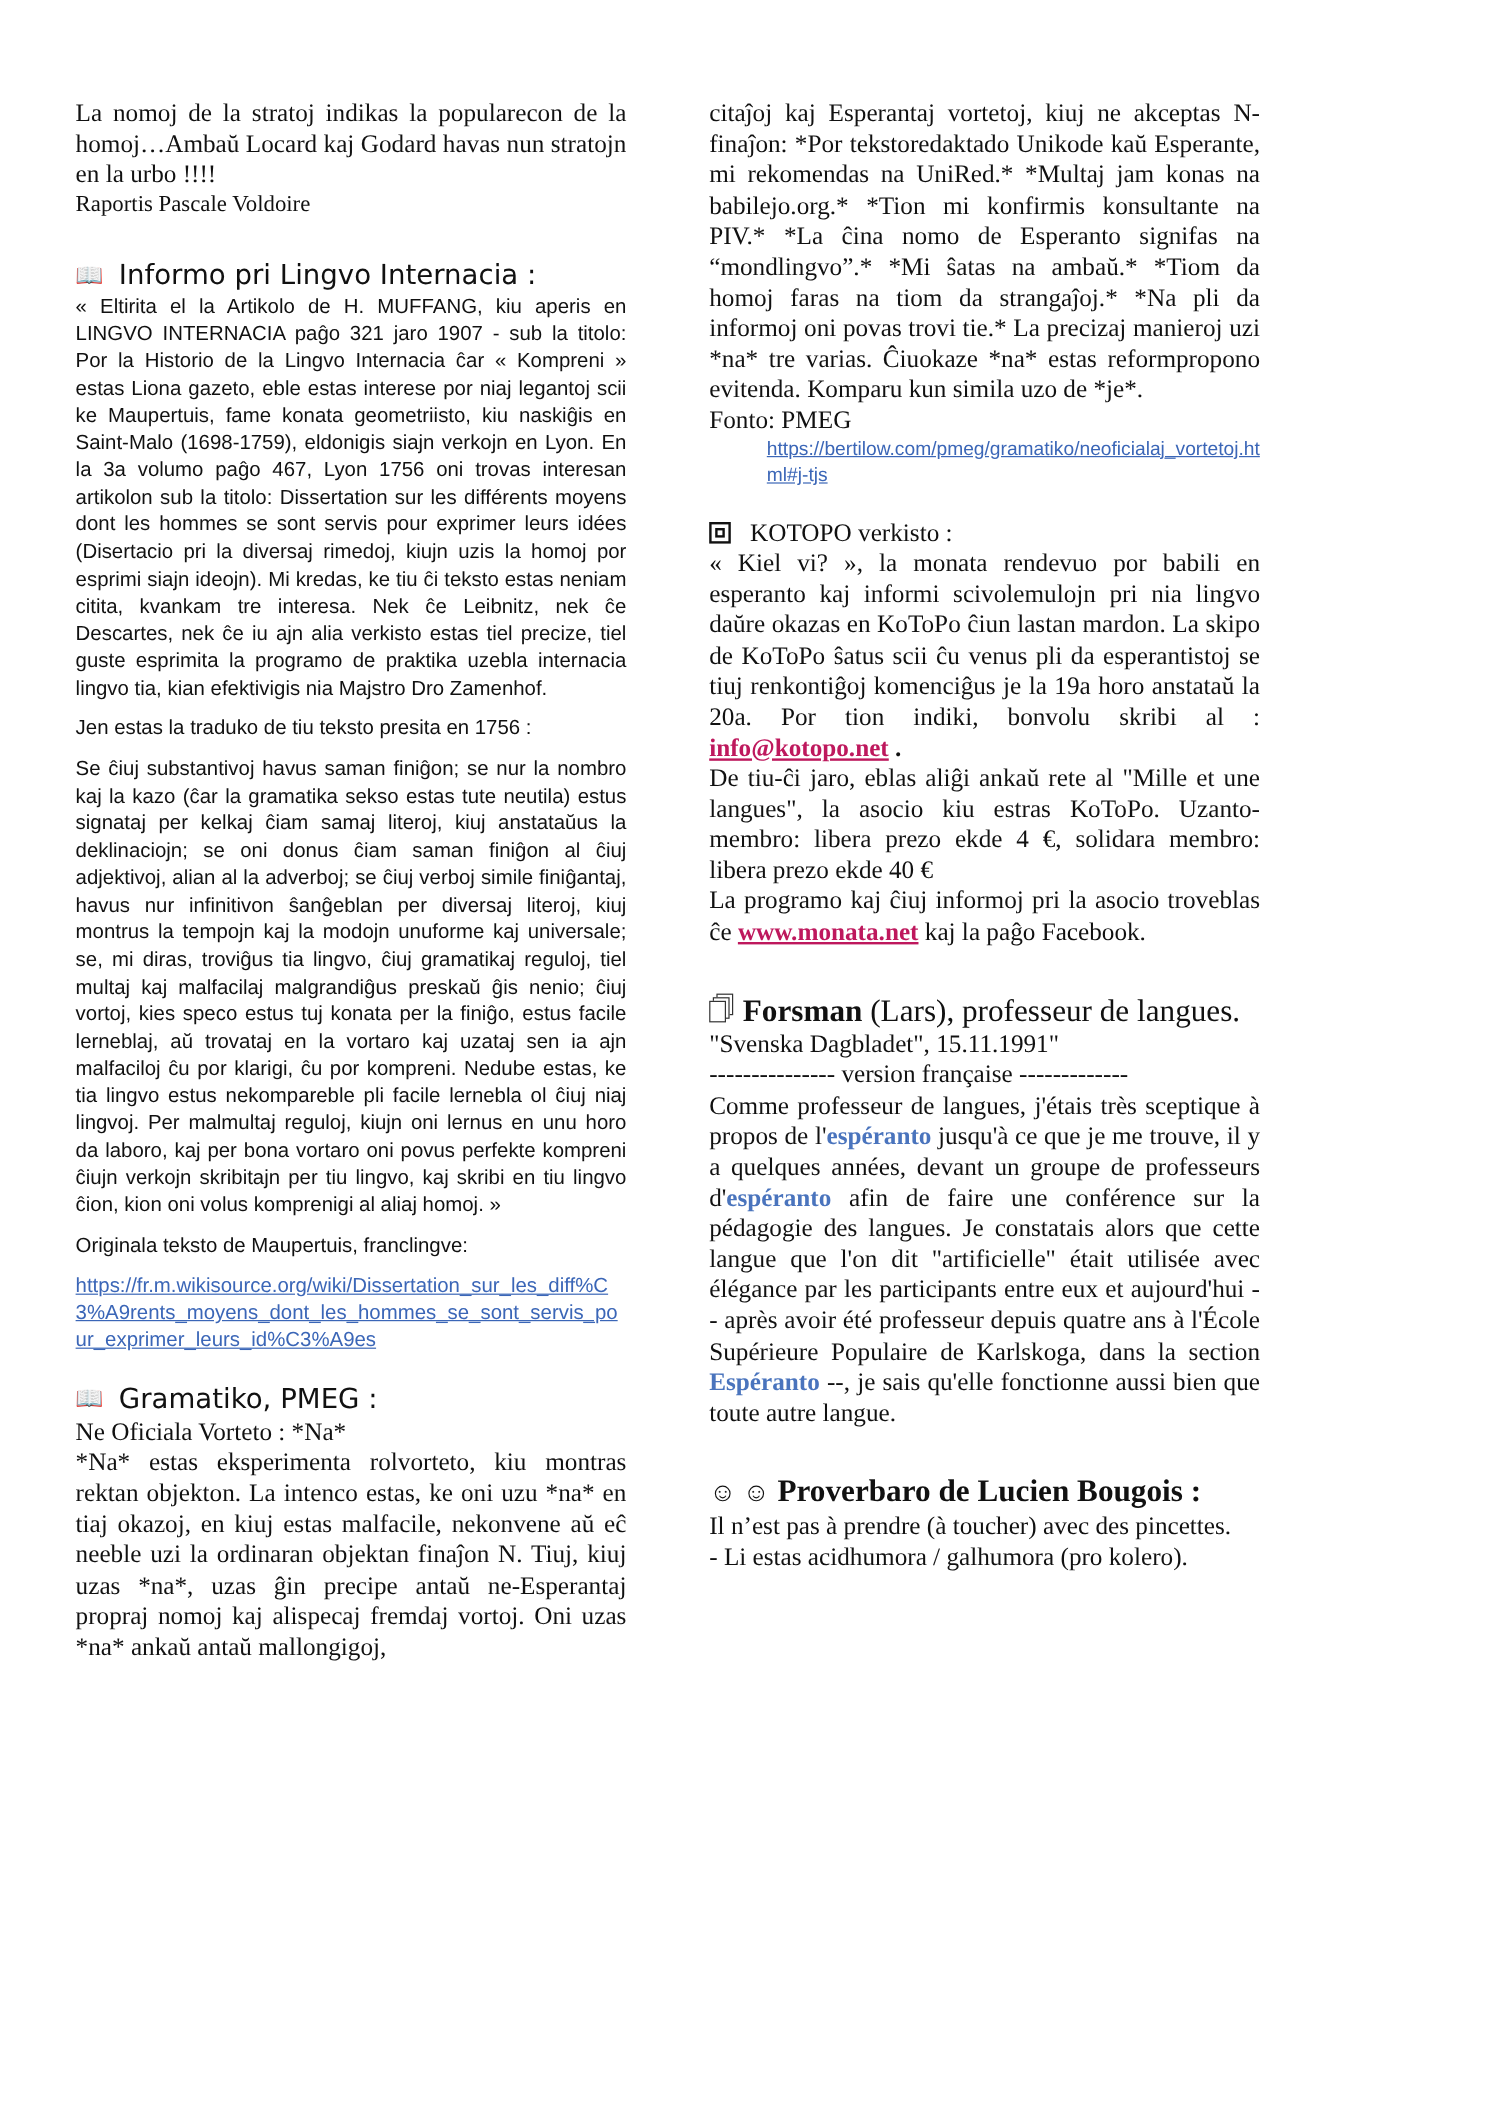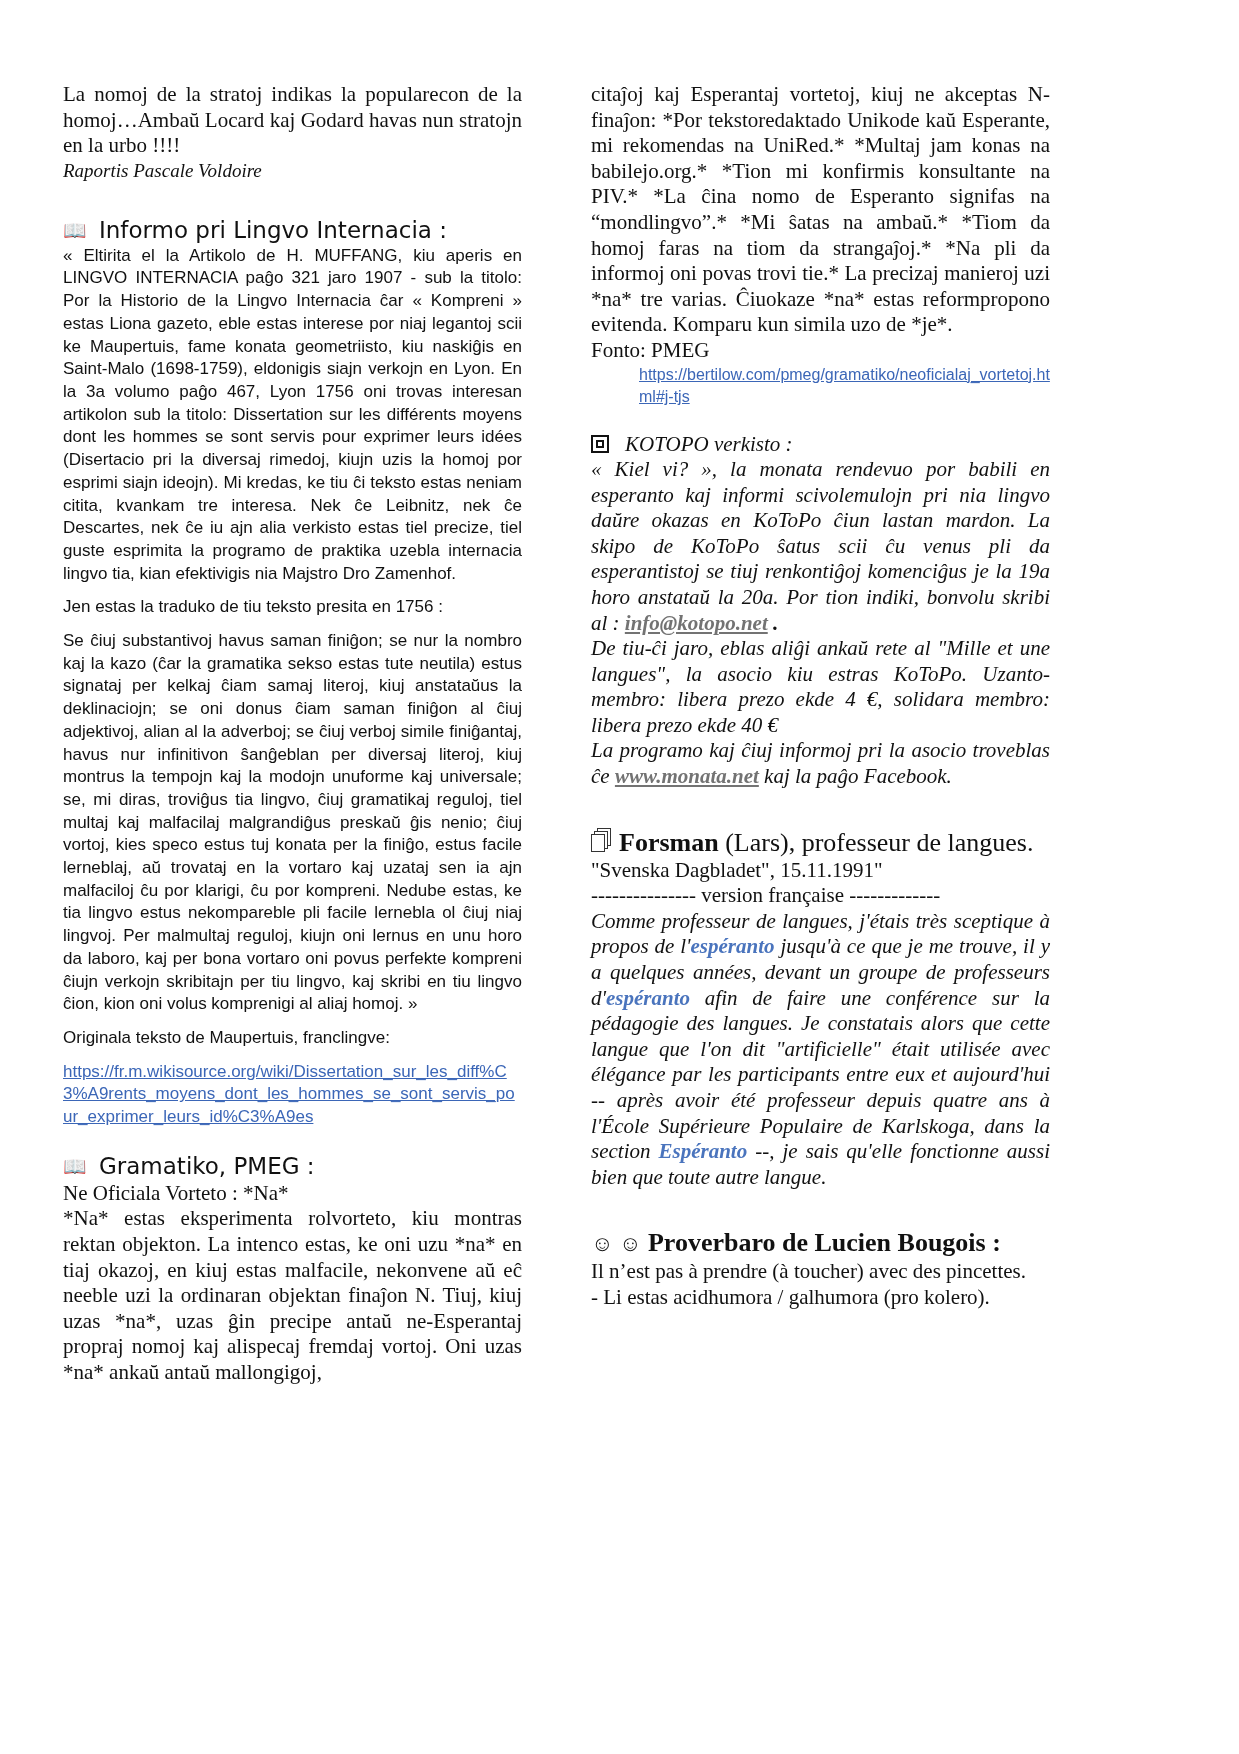--- a/index.html
+++ b/index.html
@@ -6,26 +6,26 @@
   body { width: 1239px; height: 1754px; position: relative; overflow: hidden; color: #111; }
   .col { position: absolute; top: 82px; }
   .col-left { left: 63px; width: 459px; }
   .col-right { left: 591px; width: 459px; }
   .serif { font-family: "Liberation Serif", "DejaVu Serif", serif; }
   .sans { font-family: "Liberation Sans", "DejaVu Sans", sans-serif; }
   p { margin: 0; }
   .just { text-align: justify; }
   .t-serif { font-size: 21px; line-height: 25.6px; }
   .t-sans { font-size: 17px; line-height: 22.7px; }
-  .italic { font-style: italic; }
+  .italic { }
   .bold { font-weight: bold; }
   .h-sans { font-family: "DejaVu Sans", "Liberation Sans", sans-serif; font-size: 23px; line-height: 30px; display: flex; align-items: center; gap: 12px; }
   .h-icon { display: inline-block; width: 24px; text-align: center; font-size: 19px; }
   .link { color: #3b66b7; text-decoration: underline; word-break: break-all; }
-  .link-bold { color: #737373; text-decoration: underline; font-weight: bold; }
+  .link-bold { color: #be185d; text-decoration: underline; font-weight: bold; }
   .eo-blue { color: #4a74bd; font-weight: bold; }
   .gap-sm { height: 11px; }
   .gap-md { height: 22px; }
   .gap-lg { height: 38px; }
   .square-icon { display: inline-block; width: 18px; height: 18px; border: 2px solid #111; box-sizing: border-box; position: relative; vertical-align: middle; }
   .square-icon::after { content: ""; position: absolute; left: 3px; top: 3px; width: 8px; height: 8px; border: 2px solid #111; box-sizing: border-box; }
   .h-kotopo { display: flex; align-items: center; gap: 16px; font-size: 21px; line-height: 26px; }
   .h-forsman { font-size: 26px; line-height: 30px; display: flex; align-items: flex-start; gap: 6px; }
   .docs-icon { width: 22px; height: 26px; position: relative; display: inline-block; }
   .docs-icon span { position: absolute; width: 14px; height: 18px; border: 1.5px solid #333; background: #fff; box-sizing: border-box; }

